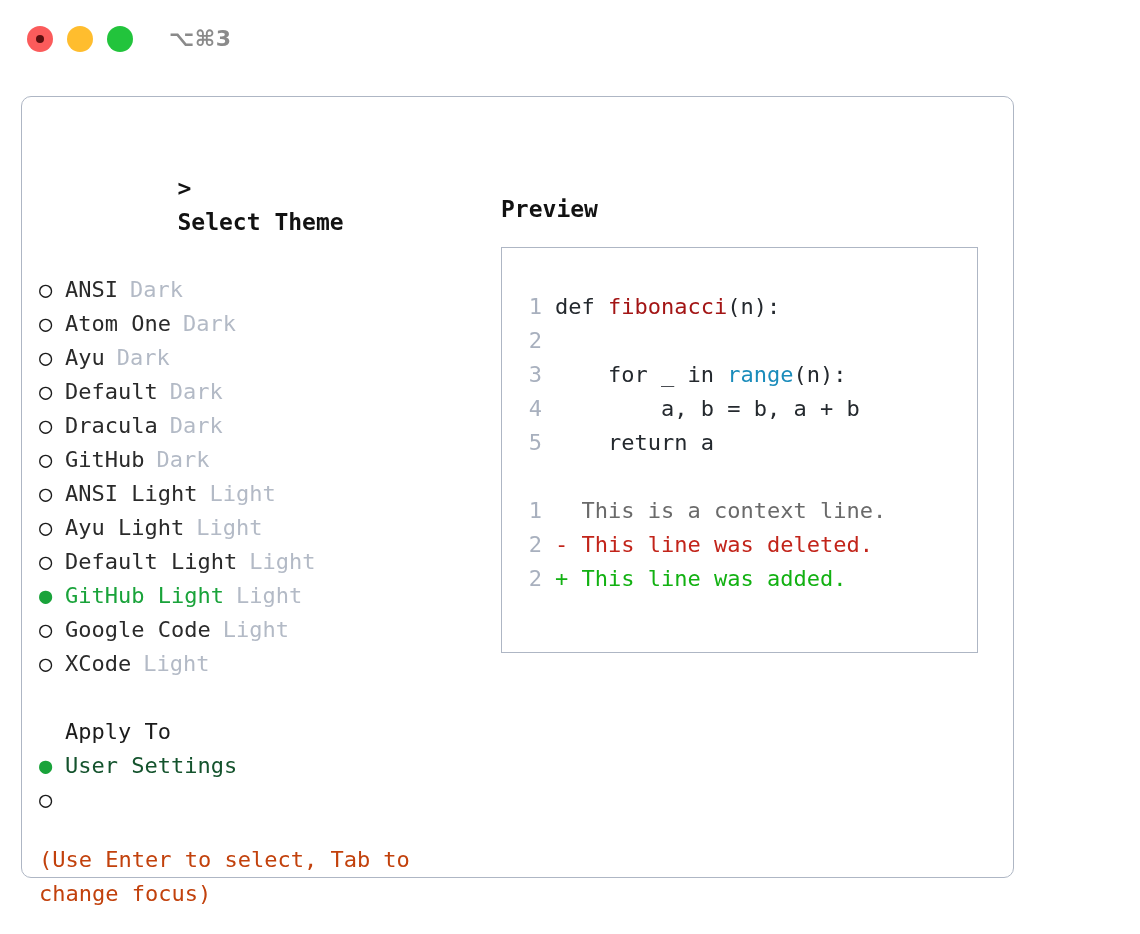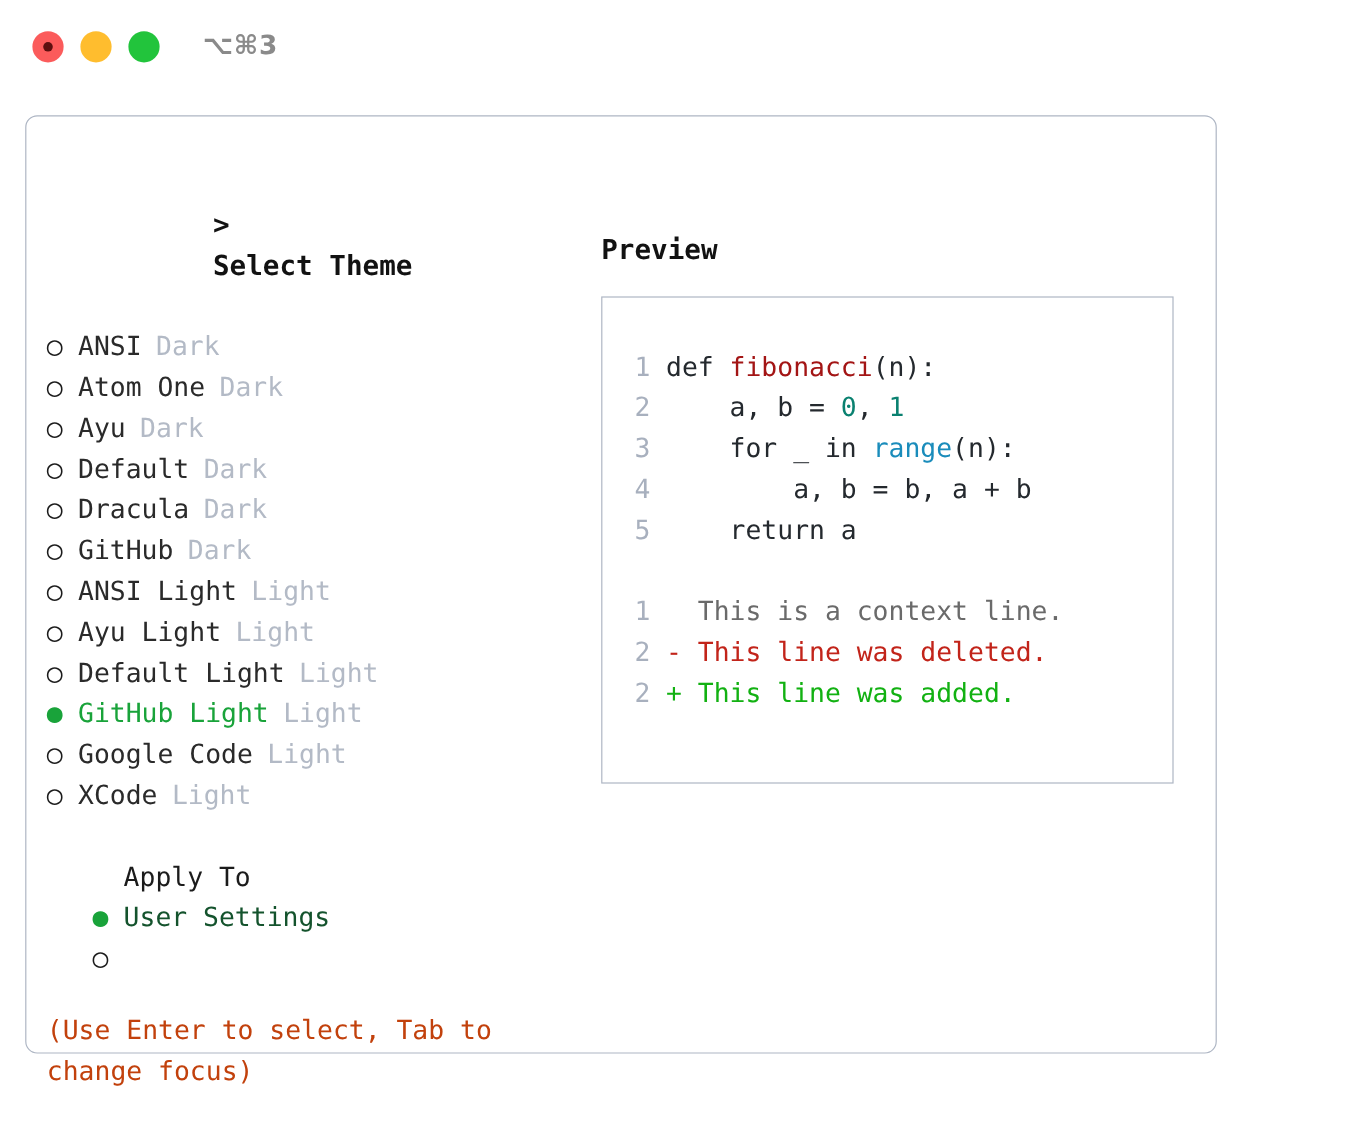--- a/index.html
+++ b/index.html
@@ -129,21 +129,21 @@
     color: #1b1b1b;
   }
   .marker.selected { color: #19a33a; }
   .theme-name { color: #2a2a2a; }
   .theme-row.selected .theme-name { color: #19a33a; }
   .theme-variant {
     color: #b3bac6;
     margin-left: 12px;
   }
 
-  #apply-section { margin-top: 34px; margin-left: 38px; }
+  #apply-section { margin-top: 34px; }
 
   #apply-header {
     font-size: 22px;
     color: #1b1b1b;
     line-height: 34px;
     height: 34px;
     padding-left: 26px;
     white-space: pre;
   }
 
@@ -282,21 +282,21 @@
         <div id="hint" class="mono">(Use Enter to select, Tab to change focus)</div>
       </div>
 
       <div id="right-col">
         <div id="preview-header" class="mono">Preview</div>
 
         <div id="preview-box">
           <div id="code-area">
             <div id="code-lines">
                 <div class="code-line mono"><span class="lineno">1</span><span class="code-text"><span class="tok-plain">def </span><span class="tok-fn">fibonacci</span><span class="tok-plain">(n):</span></span></div>
-                <div class="code-line mono"><span class="lineno">2</span><span class="code-text"><span class="tok-plain">    a, b = </span><span class="tok-num">0</span><span class="tok-plain">, </span><span class="tok-num">1</span></span></div>
+                <div class="code-line mono"><span class="lineno">2</span></div>
                 <div class="code-line mono"><span class="lineno">3</span><span class="code-text"><span class="tok-plain">    for _ in </span><span class="tok-builtin">range</span><span class="tok-plain">(n):</span></span></div>
                 <div class="code-line mono"><span class="lineno">4</span><span class="code-text"><span class="tok-plain">        a, b = b, a + b</span></span></div>
                 <div class="code-line mono"><span class="lineno">5</span><span class="code-text"><span class="tok-plain">    return a</span></span></div>
               </div>
             <div class="spacer-line"></div>
             <div id="diff-lines">
                 <div class="code-line mono"><span class="lineno">1</span><span class="code-text diff-ctx">  This is a context line.</span></div>
                 <div class="code-line mono"><span class="lineno">2</span><span class="code-text diff-del">- This line was deleted.</span></div>
                 <div class="code-line mono"><span class="lineno">2</span><span class="code-text diff-add">+ This line was added.</span></div>
               </div>

